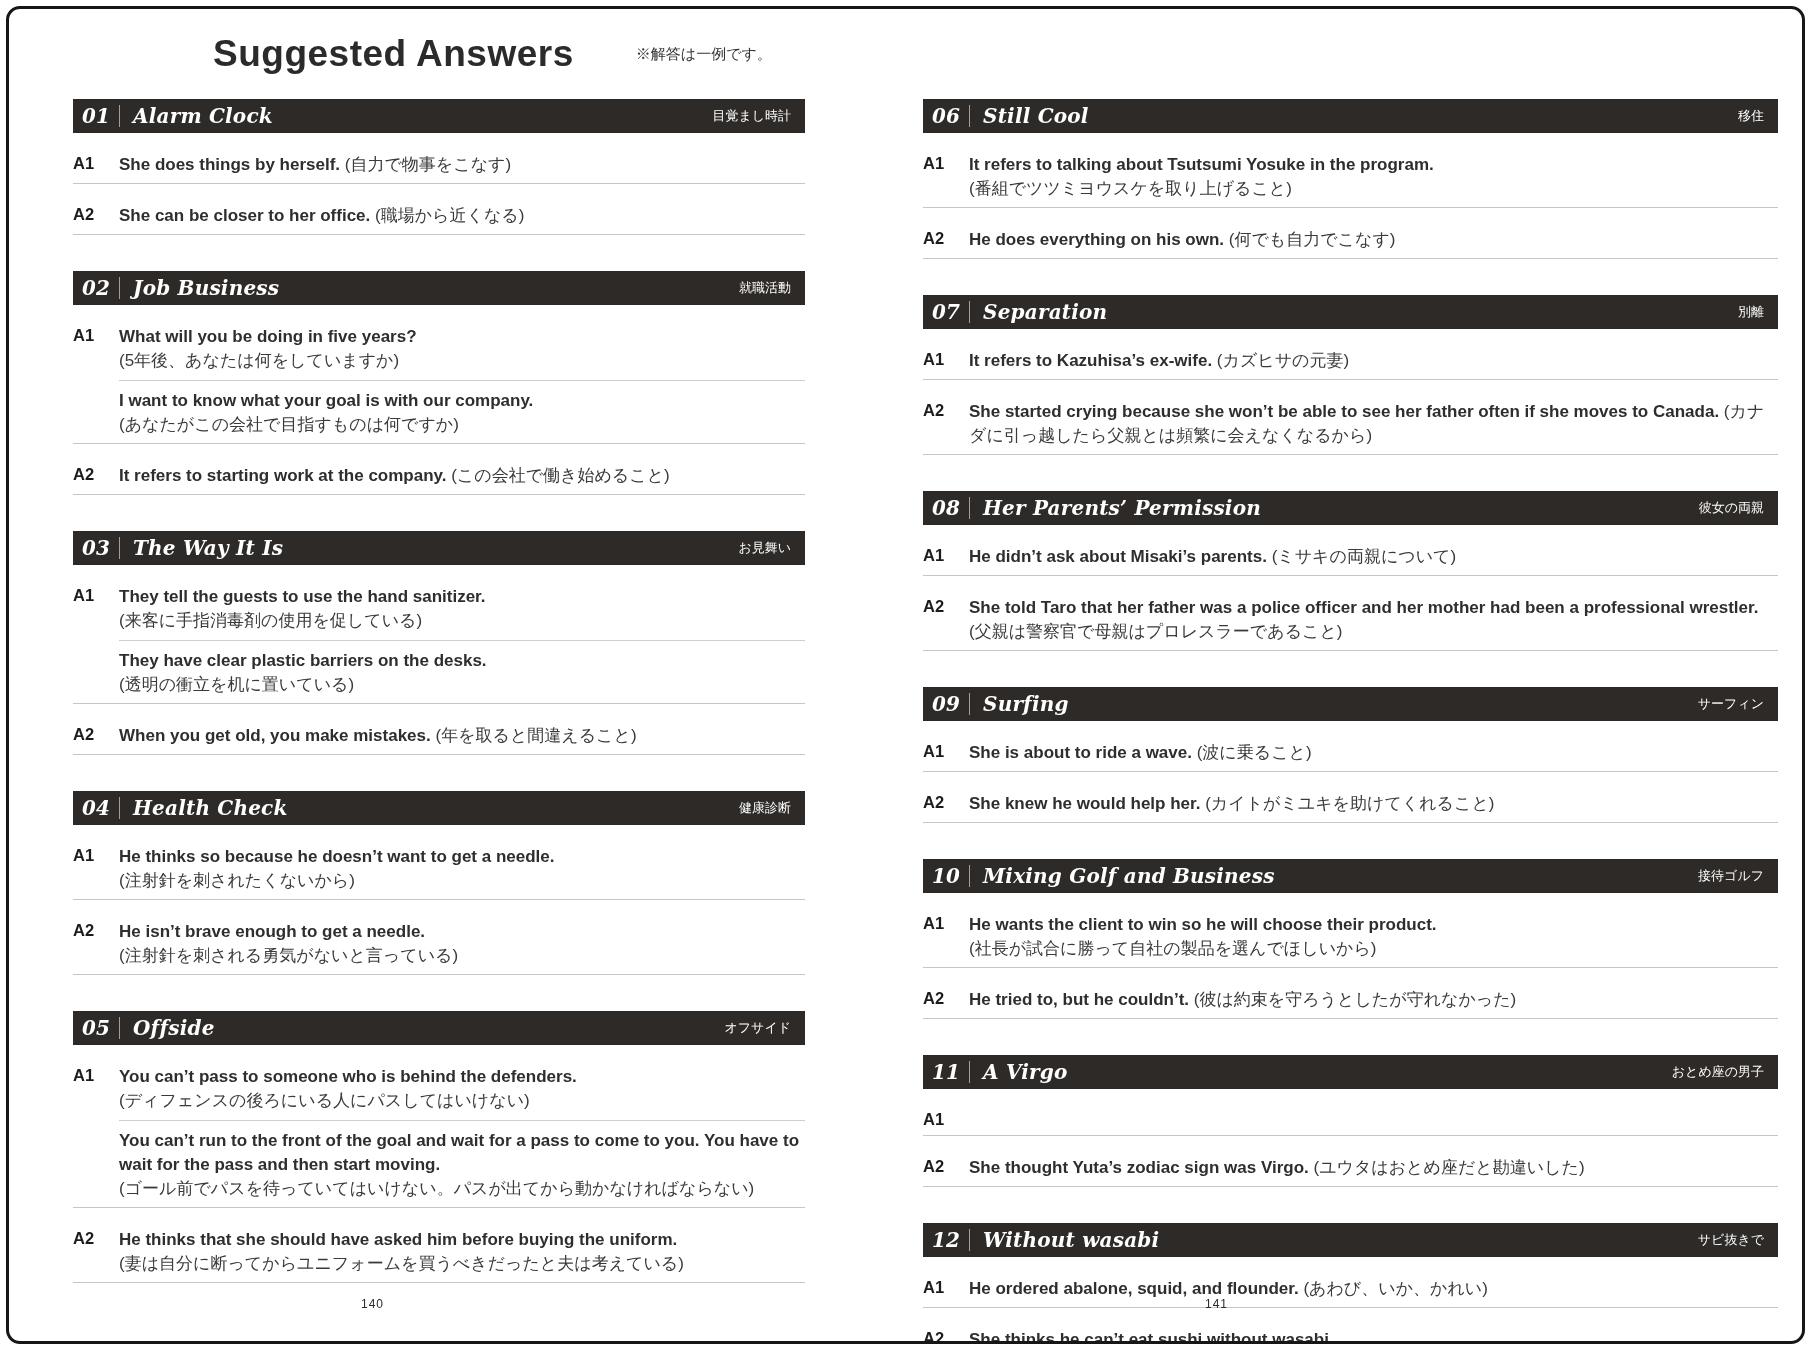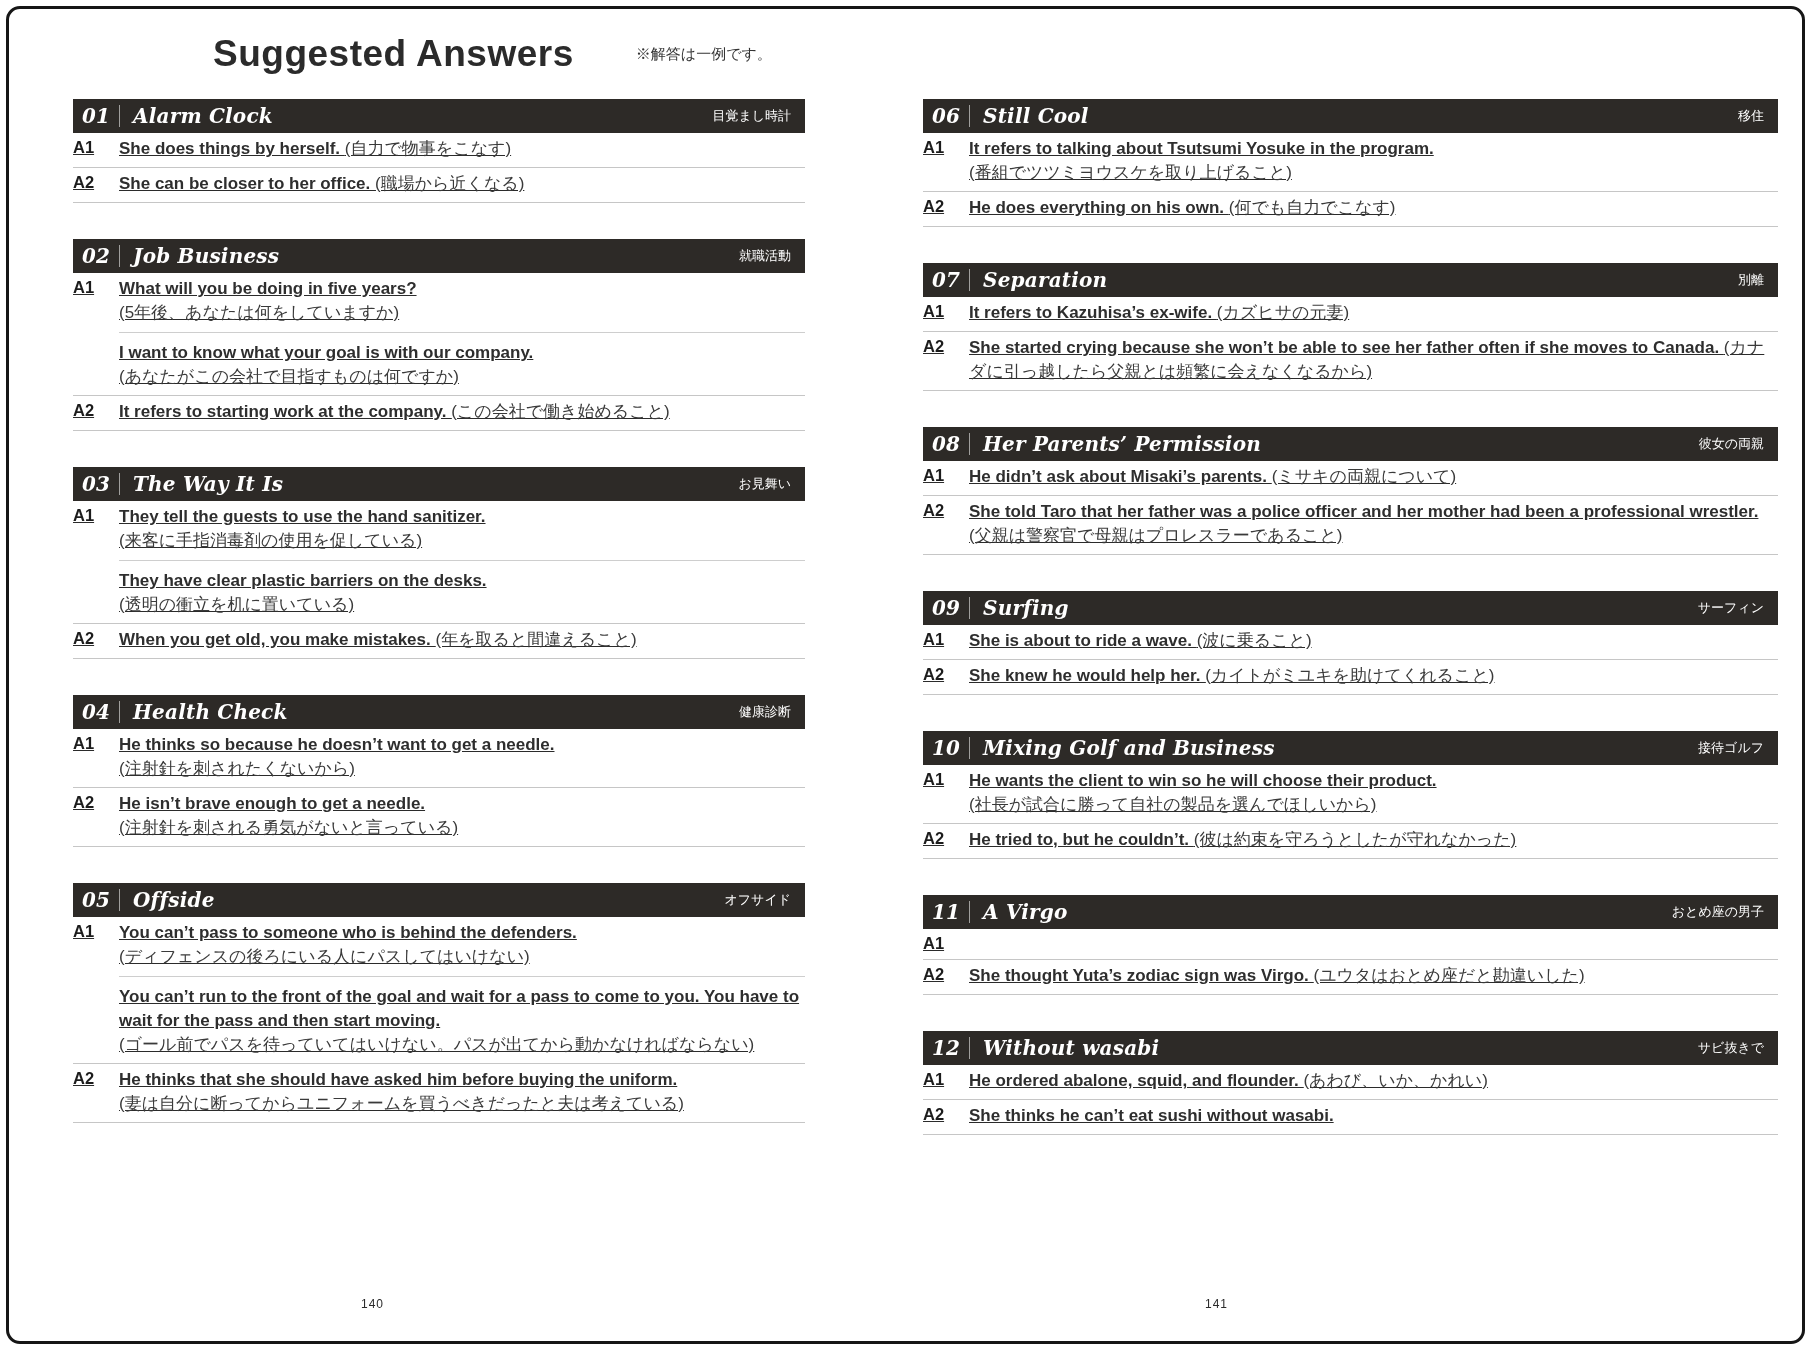--- a/index.html
+++ b/index.html
@@ -75,23 +75,22 @@
     white-space: nowrap;
   }
   .sec-tag {
     margin-left: auto;
     font-size: 13px;
     font-weight: 400;
     white-space: nowrap;
   }
   .answer {
     display: flex;
-    padding: 4px 0 6px;
+    padding: 20px 0 6px;
     border-bottom: 1px solid #c6c6c6;
-    text-decoration: underline;
   }
   .ans-label {
     flex: 0 0 46px;
     font-weight: 700;
     font-size: 16.5px;
     color: #1c1c1c;
     padding-top: 1px;
   }
   .ans-body {
     flex: 1;

